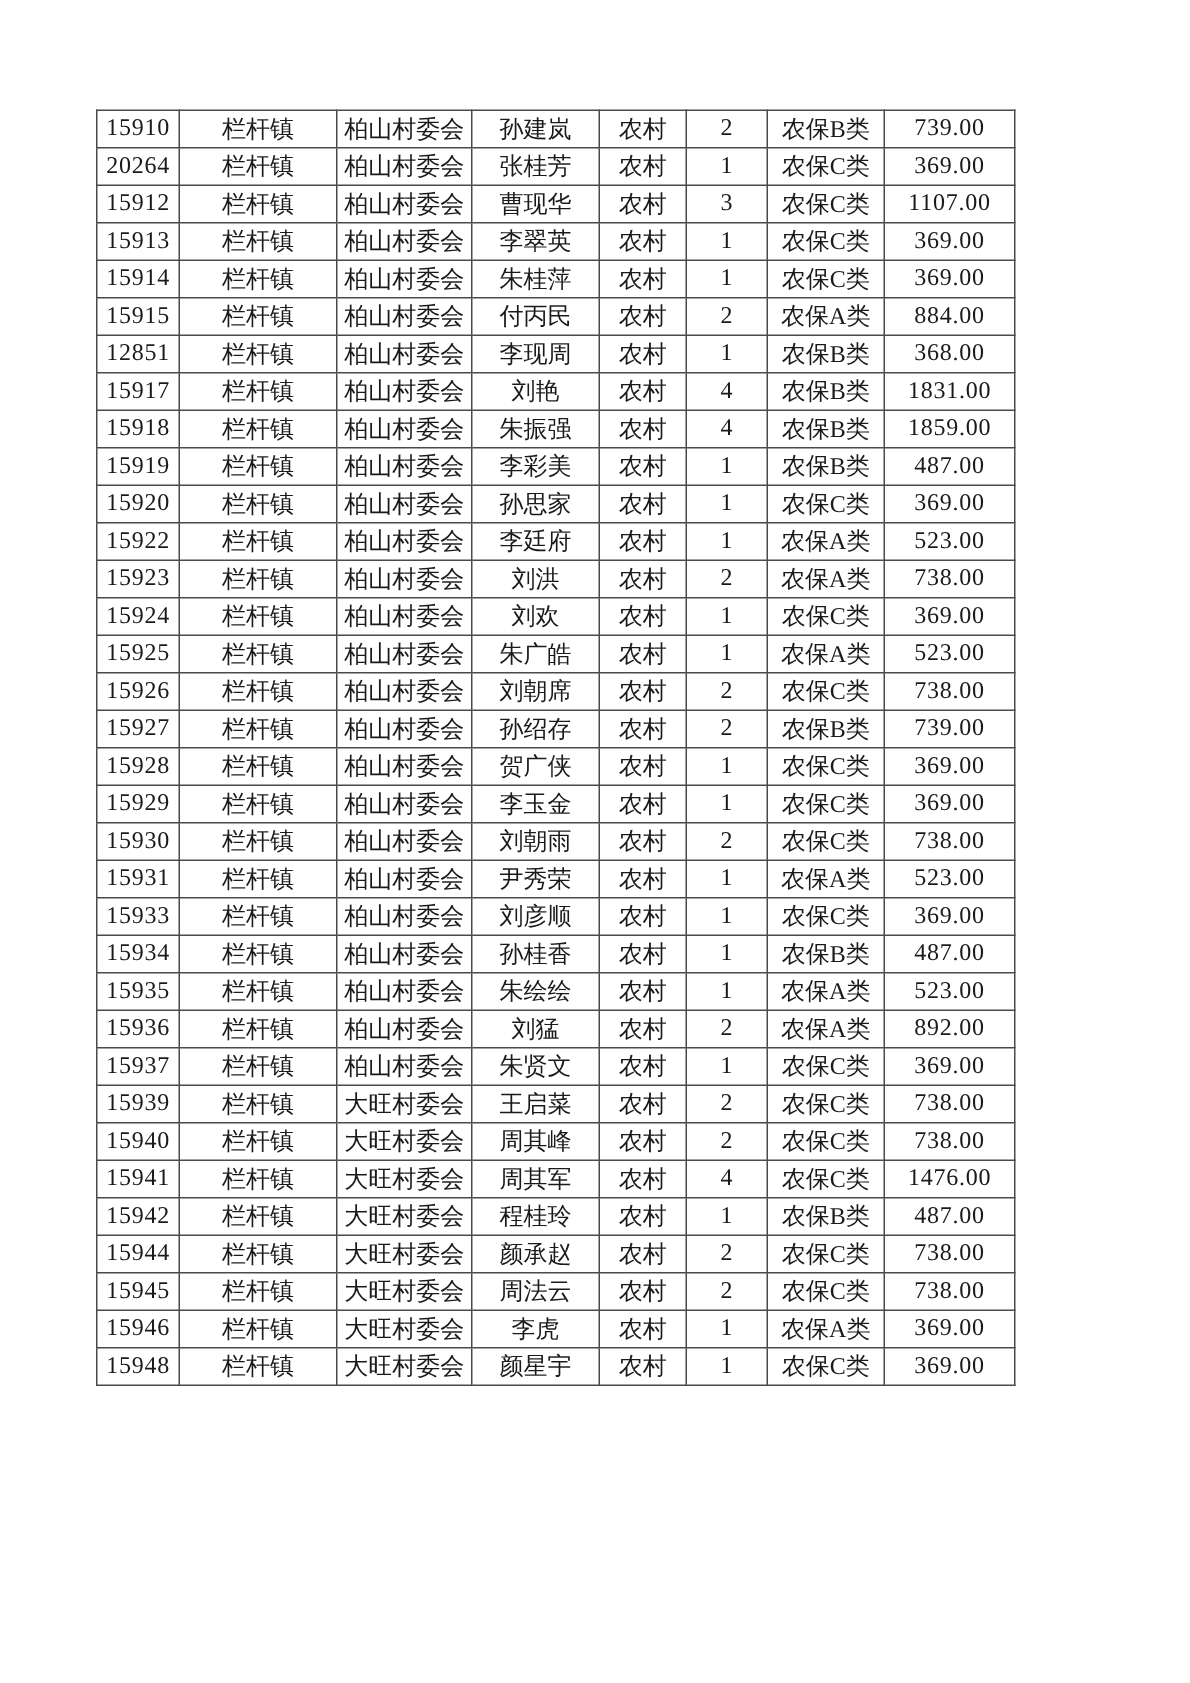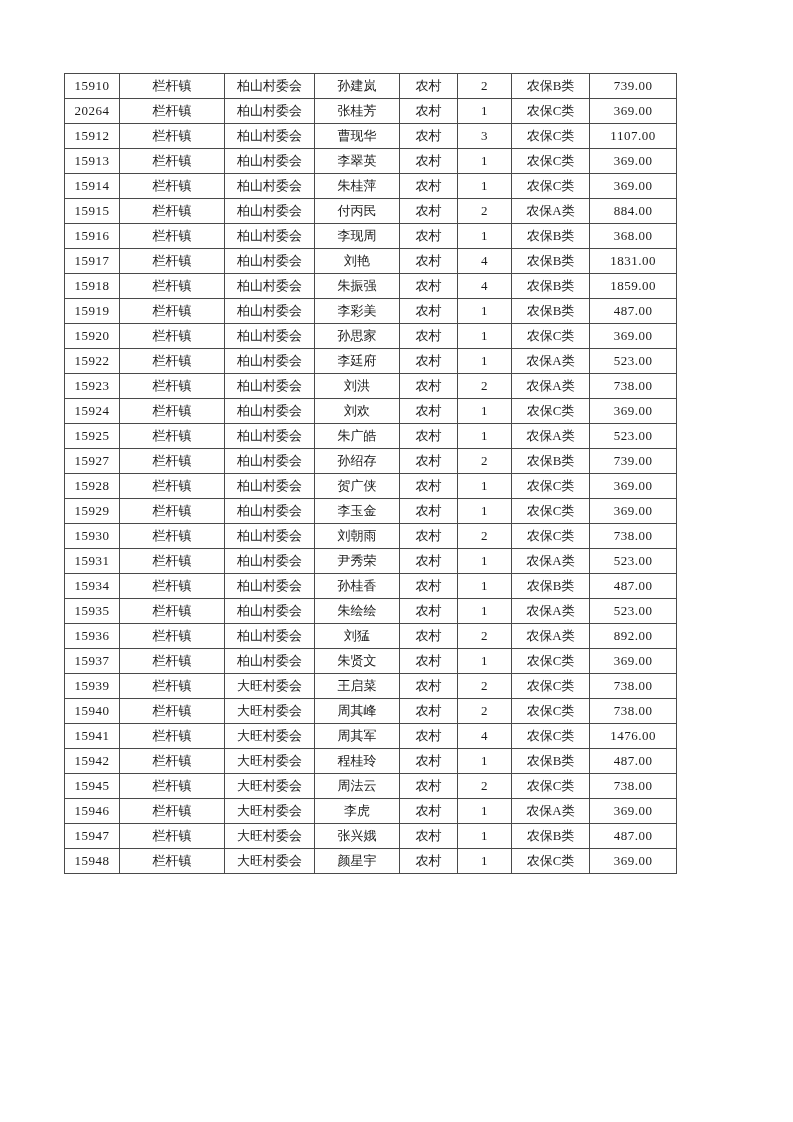--- a/index.html
+++ b/index.html
@@ -22,21 +22,21 @@
     height: 1122px;
     background: #ffffff;
   }
   table.data-table {
     position: absolute;
     left: 64px;
     top: 73px;
     border-collapse: collapse;
     table-layout: fixed;
     width: 612px;
-    font-size: 13px;
+    font-size: 16px;
   }
   table.data-table td {
     border: 1px solid #4a4a4a;
     height: 24px;
     padding: 0 2px;
     text-align: center;
     vertical-align: middle;
     white-space: nowrap;
     overflow: hidden;
     color: #1a1a1a;
@@ -124,21 +124,21 @@
           <td class="col-id">15915</td>
           <td class="col-town">栏杆镇</td>
           <td class="col-village">柏山村委会</td>
           <td class="col-name">付丙民</td>
           <td class="col-residence">农村</td>
           <td class="col-count">2</td>
           <td class="col-category">农保A类</td>
           <td class="col-amount">884.00</td>
         </tr>
         <tr>
-          <td class="col-id">15916</td>
+          <td class="col-id">12851</td>
           <td class="col-town">栏杆镇</td>
           <td class="col-village">柏山村委会</td>
           <td class="col-name">李现周</td>
           <td class="col-residence">农村</td>
           <td class="col-count">1</td>
           <td class="col-category">农保B类</td>
           <td class="col-amount">368.00</td>
         </tr>
         <tr>
           <td class="col-id">15917</td>
@@ -214,20 +214,30 @@
           <td class="col-id">15925</td>
           <td class="col-town">栏杆镇</td>
           <td class="col-village">柏山村委会</td>
           <td class="col-name">朱广皓</td>
           <td class="col-residence">农村</td>
           <td class="col-count">1</td>
           <td class="col-category">农保A类</td>
           <td class="col-amount">523.00</td>
         </tr>
         <tr>
+          <td class="col-id">15926</td>
+          <td class="col-town">栏杆镇</td>
+          <td class="col-village">柏山村委会</td>
+          <td class="col-name">刘朝席</td>
+          <td class="col-residence">农村</td>
+          <td class="col-count">2</td>
+          <td class="col-category">农保C类</td>
+          <td class="col-amount">738.00</td>
+        </tr>
+        <tr>
           <td class="col-id">15927</td>
           <td class="col-town">栏杆镇</td>
           <td class="col-village">柏山村委会</td>
           <td class="col-name">孙绍存</td>
           <td class="col-residence">农村</td>
           <td class="col-count">2</td>
           <td class="col-category">农保B类</td>
           <td class="col-amount">739.00</td>
         </tr>
         <tr>
@@ -264,20 +274,30 @@
           <td class="col-id">15931</td>
           <td class="col-town">栏杆镇</td>
           <td class="col-village">柏山村委会</td>
           <td class="col-name">尹秀荣</td>
           <td class="col-residence">农村</td>
           <td class="col-count">1</td>
           <td class="col-category">农保A类</td>
           <td class="col-amount">523.00</td>
         </tr>
         <tr>
+          <td class="col-id">15933</td>
+          <td class="col-town">栏杆镇</td>
+          <td class="col-village">柏山村委会</td>
+          <td class="col-name">刘彦顺</td>
+          <td class="col-residence">农村</td>
+          <td class="col-count">1</td>
+          <td class="col-category">农保C类</td>
+          <td class="col-amount">369.00</td>
+        </tr>
+        <tr>
           <td class="col-id">15934</td>
           <td class="col-town">栏杆镇</td>
           <td class="col-village">柏山村委会</td>
           <td class="col-name">孙桂香</td>
           <td class="col-residence">农村</td>
           <td class="col-count">1</td>
           <td class="col-category">农保B类</td>
           <td class="col-amount">487.00</td>
         </tr>
         <tr>
@@ -344,48 +364,48 @@
           <td class="col-id">15942</td>
           <td class="col-town">栏杆镇</td>
           <td class="col-village">大旺村委会</td>
           <td class="col-name">程桂玲</td>
           <td class="col-residence">农村</td>
           <td class="col-count">1</td>
           <td class="col-category">农保B类</td>
           <td class="col-amount">487.00</td>
         </tr>
         <tr>
+          <td class="col-id">15944</td>
+          <td class="col-town">栏杆镇</td>
+          <td class="col-village">大旺村委会</td>
+          <td class="col-name">颜承赵</td>
+          <td class="col-residence">农村</td>
+          <td class="col-count">2</td>
+          <td class="col-category">农保C类</td>
+          <td class="col-amount">738.00</td>
+        </tr>
+        <tr>
           <td class="col-id">15945</td>
           <td class="col-town">栏杆镇</td>
           <td class="col-village">大旺村委会</td>
           <td class="col-name">周法云</td>
           <td class="col-residence">农村</td>
           <td class="col-count">2</td>
           <td class="col-category">农保C类</td>
           <td class="col-amount">738.00</td>
         </tr>
         <tr>
           <td class="col-id">15946</td>
           <td class="col-town">栏杆镇</td>
           <td class="col-village">大旺村委会</td>
           <td class="col-name">李虎</td>
           <td class="col-residence">农村</td>
           <td class="col-count">1</td>
           <td class="col-category">农保A类</td>
           <td class="col-amount">369.00</td>
-        </tr>
-        <tr>
-          <td class="col-id">15947</td>
-          <td class="col-town">栏杆镇</td>
-          <td class="col-village">大旺村委会</td>
-          <td class="col-name">张兴娥</td>
-          <td class="col-residence">农村</td>
-          <td class="col-count">1</td>
-          <td class="col-category">农保B类</td>
-          <td class="col-amount">487.00</td>
         </tr>
         <tr>
           <td class="col-id">15948</td>
           <td class="col-town">栏杆镇</td>
           <td class="col-village">大旺村委会</td>
           <td class="col-name">颜星宇</td>
           <td class="col-residence">农村</td>
           <td class="col-count">1</td>
           <td class="col-category">农保C类</td>
           <td class="col-amount">369.00</td>

